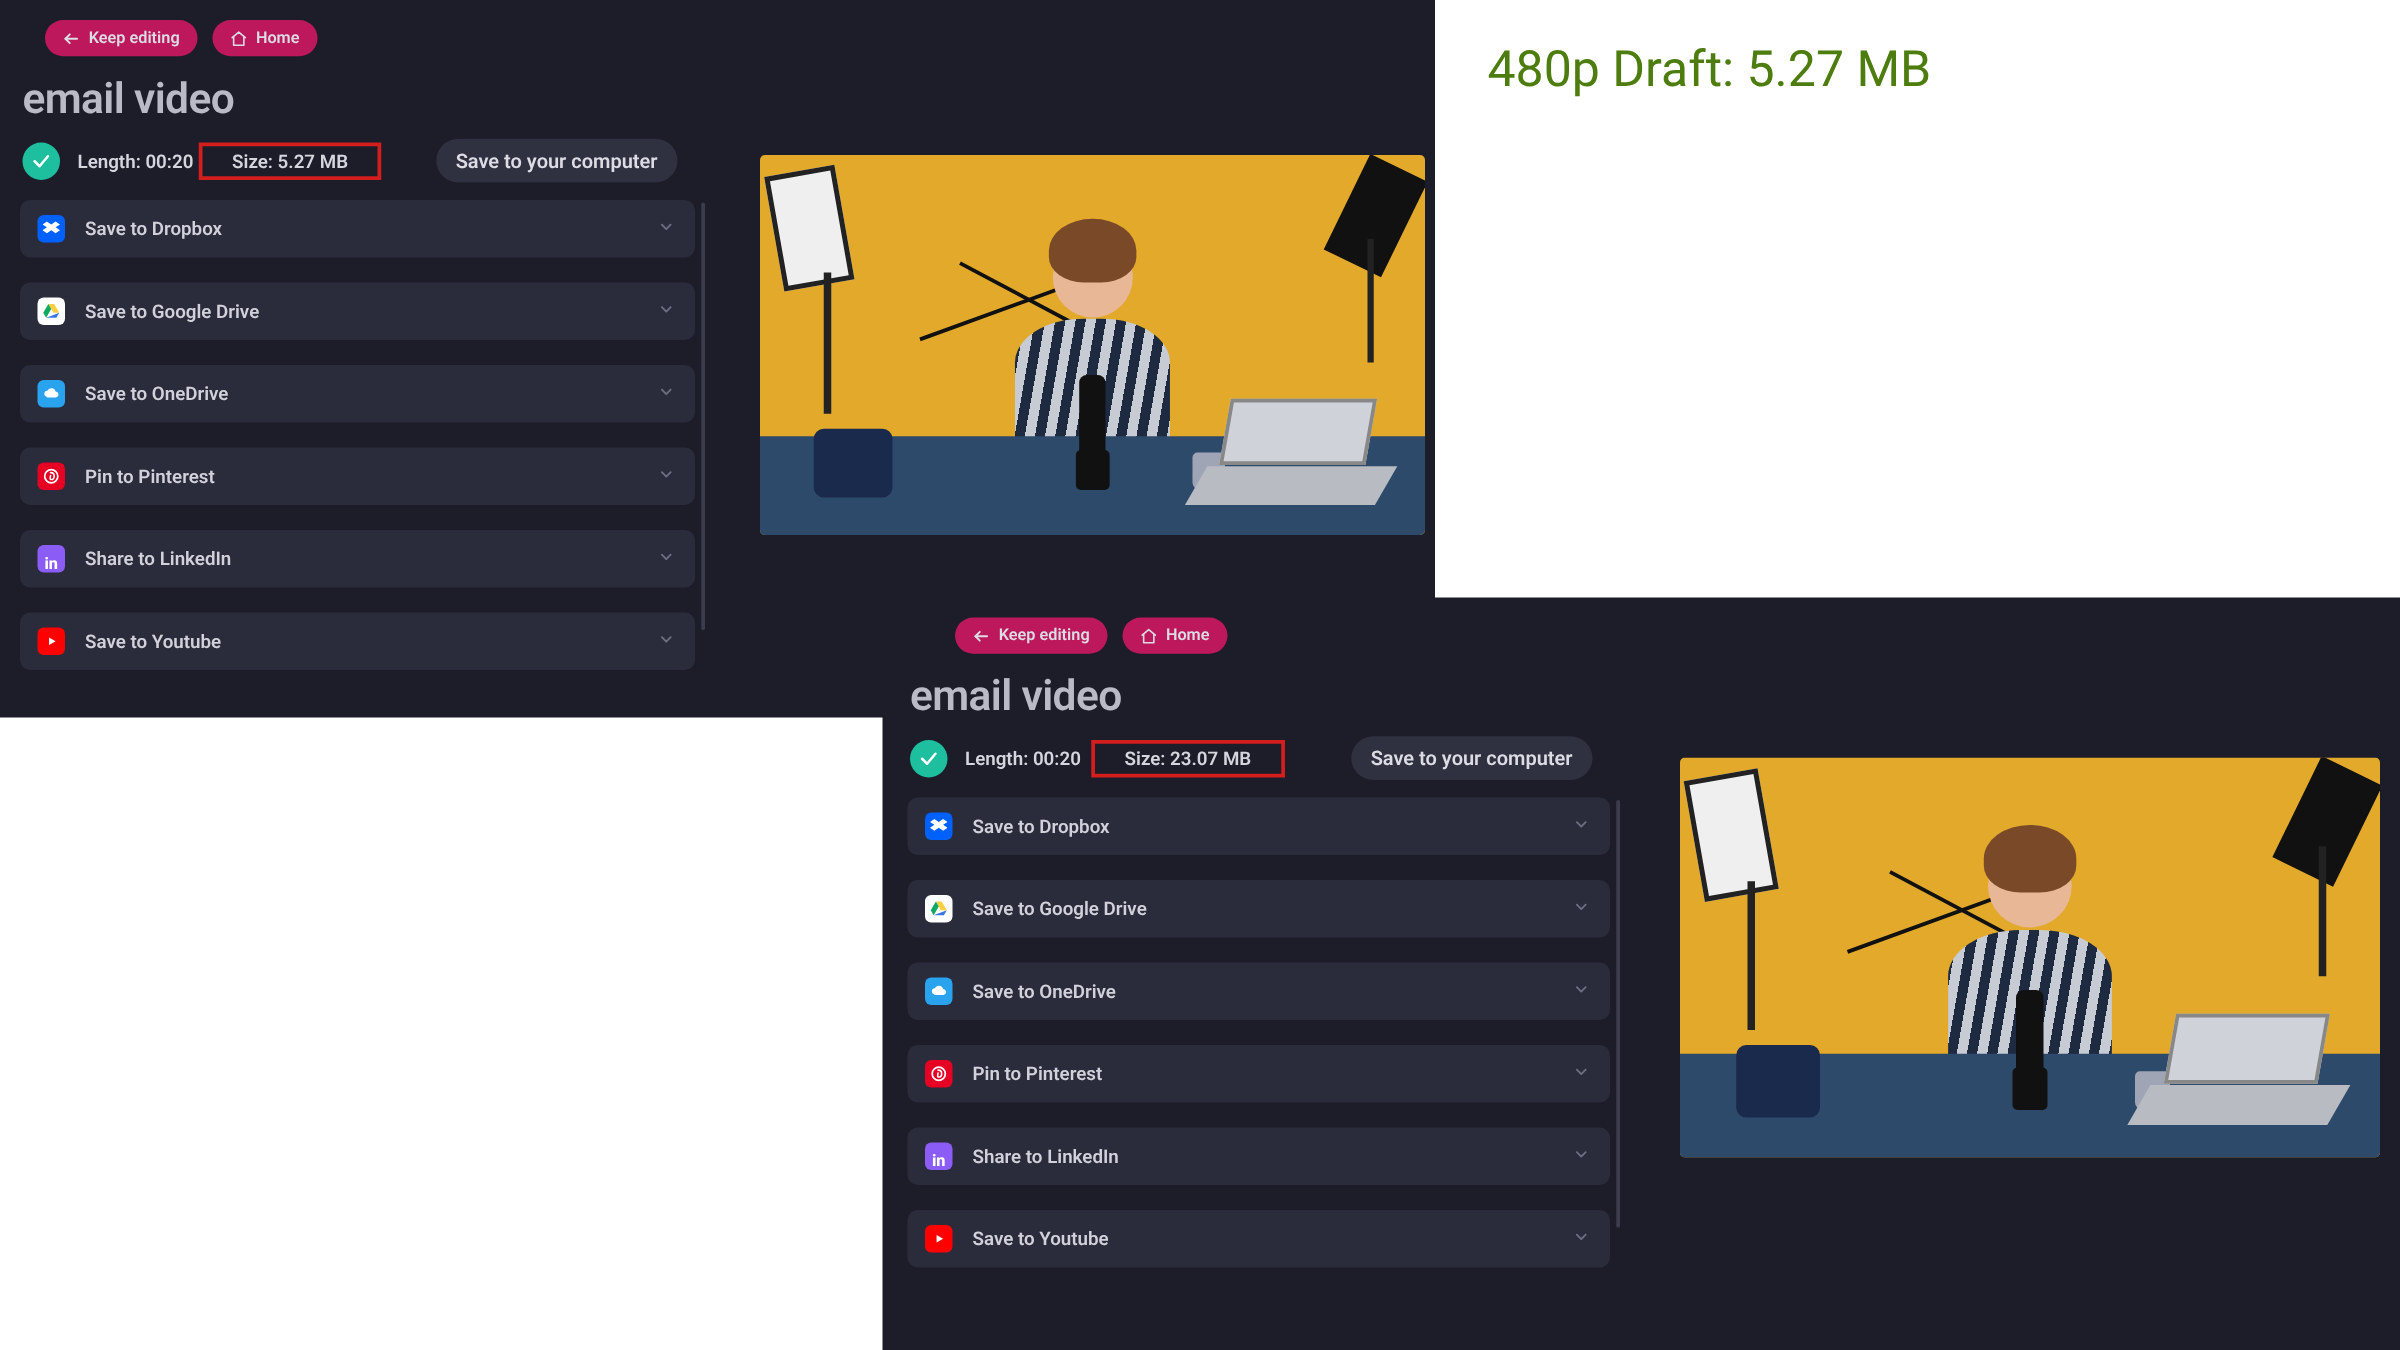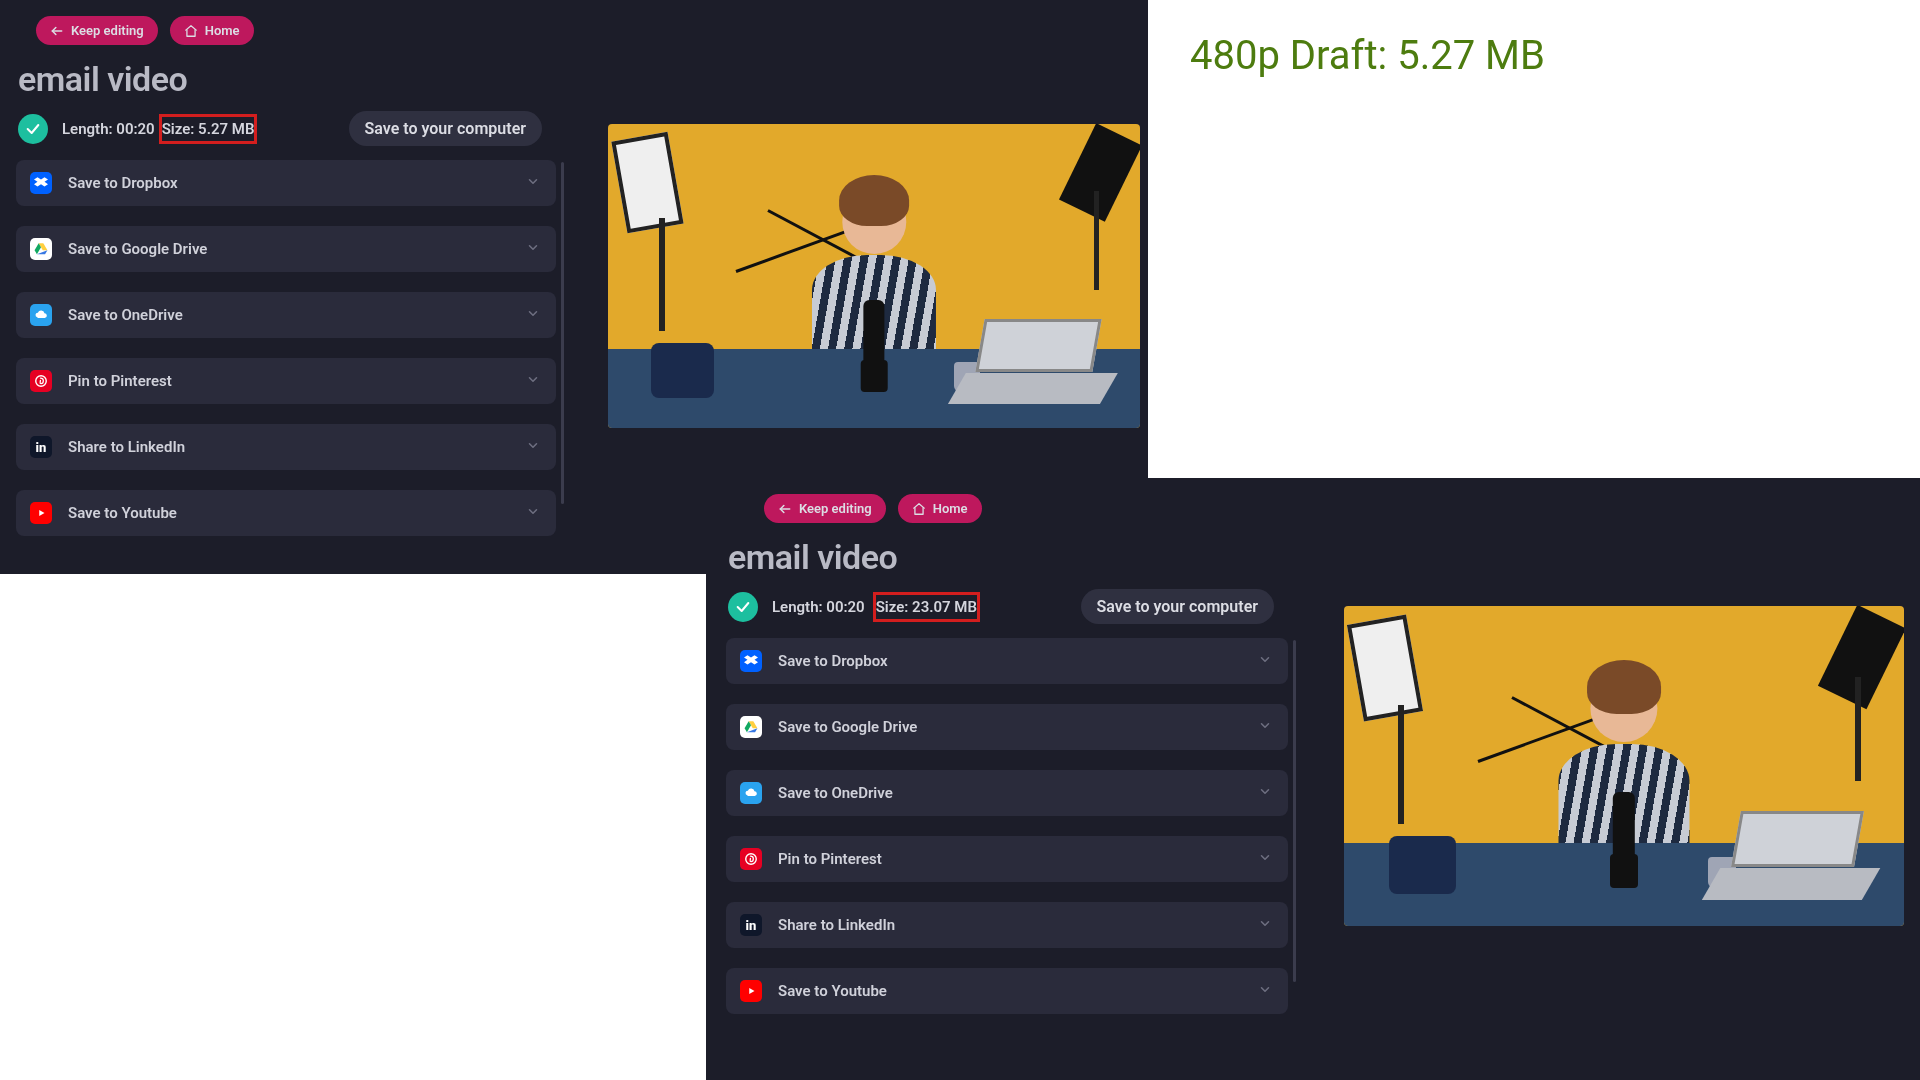--- a/index.html
+++ b/index.html
@@ -9,21 +9,21 @@
   
   .app-panel { position:absolute; background:#1c1d29; color:#e1e1e6; }
   .topbar { display:flex; align-items:center; gap:12px; padding:16px 18px 0 36px; }
   .pill-btn { display:flex; align-items:center; gap:7px; background:#be185d; color:#dcdde4; font-weight:600; font-size:13px; padding:7px 14px; border-radius:20px; cursor:pointer; }
   .pill-btn svg { width:14px; height:14px; display:block; }
   .title { font-size:34px; font-weight:600; color:#b9bac5; padding:14px 18px 6px 18px; letter-spacing:-0.5px; }
   .inforow { display:flex; align-items:center; padding:6px 18px 14px 18px; position:relative;justify-content:flex-end; }
   .checkcircle { width:30px; height:30px; border-radius:50%; background:#1dbf9f; display:flex; align-items:center; justify-content:center; margin-right:14px; flex-shrink:0; }
   .checkcircle svg { width:16px; height:16px; }
   .info-text { font-size:15px; color:#d4d5dd; font-weight:600; }
-  .sizebox { border:3px solid #d31e1e; padding:3px 0; margin-left:2px; }
+  .sizebox { border:3px solid #d31e1e; padding:3px 24px; margin-left:2px; }
   .save-local { margin-left:auto; background:#2f3040; color:#dcdde4; font-weight:600; font-size:16px; padding:8px 16px; border-radius:20px; cursor:pointer; }
   .options { display:flex; flex-direction:column; gap:20px; padding:0 4px 14px 16px; position:relative; }
   .option-row { position:relative; display:flex; align-items:center; background:#2a2b3b; border-radius:8px; padding:12px 14px; cursor:pointer; }
   .option-icon { width:22px; height:22px; border-radius:5px; display:flex; align-items:center; justify-content:center; margin-right:16px; flex-shrink:0; }
   .option-icon svg { width:14px; height:14px; }
   .option-label { font-size:15px; font-weight:600; color:#d0d1da; }
   .chev { position:absolute; right:16px; top:50%; transform:translateY(-50%); opacity:.6; }
   .chev svg { width:14px; height:14px; }
   .scroll-ind { position:absolute; right:-4px; top:2px; width:3px; height:calc(100% - 48px); background:#3b3c4d; border-radius:3px; }
   
@@ -46,21 +46,21 @@
   .thumb .mic-arm { position:absolute; left:30%; top:28%; width:24%; height:3px; background:#111; transform:rotate(28deg); transform-origin:left center; }
   .thumb .mic-arm2 { position:absolute; left:24%; top:48%; width:28%; height:3px; background:#111; transform:rotate(-20deg); transform-origin:left center; }
   .thumb .cup { position:absolute; right:30%; bottom:12%; width:5%; aspect-ratio:1/1.1; background:#9fa5b5; border-radius:4px 4px 6px 6px; }
   .thumb .lens { position:absolute; left:50%; bottom:12%; transform:translateX(-50%); width:5%; aspect-ratio:1/1.2; background:#111; border-radius:4px; }
   .thumb .cam { position:absolute; left:8%; bottom:10%; width:12%; height:18%; background:#1a2a4c; border-radius:8px; }
   
   .ic-dropbox { background:#0061ff; }
   .ic-gdrive  { background:#ffffff; }
   .ic-onedrive{ background:#2aa3ef; }
   .ic-pinterest{background:#e60023; }
-  .ic-linkedin{ background:#0f172a; color:#fff; font-weight:800; font-size:12px; }
+  .ic-linkedin{ background:#8b5cf6; color:#fff; font-weight:800; font-size:12px;align-items:flex-end; }
   .ic-youtube { background:#ff0000; }
 </style>
 </head>
 <body>
 
 <div class="stage">
 
   <div class="annotation" style="left:1190px; top:32px;">480p Draft: 5.27 MB</div>
 
   <div class="app-panel" style="left:0; top:0; width:1148px; height:574px;">

